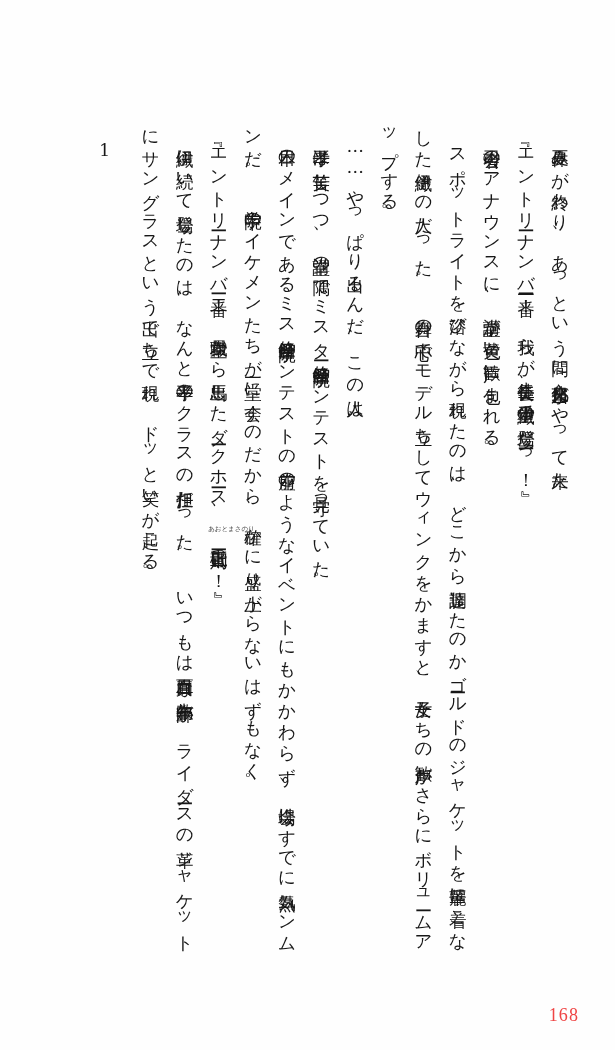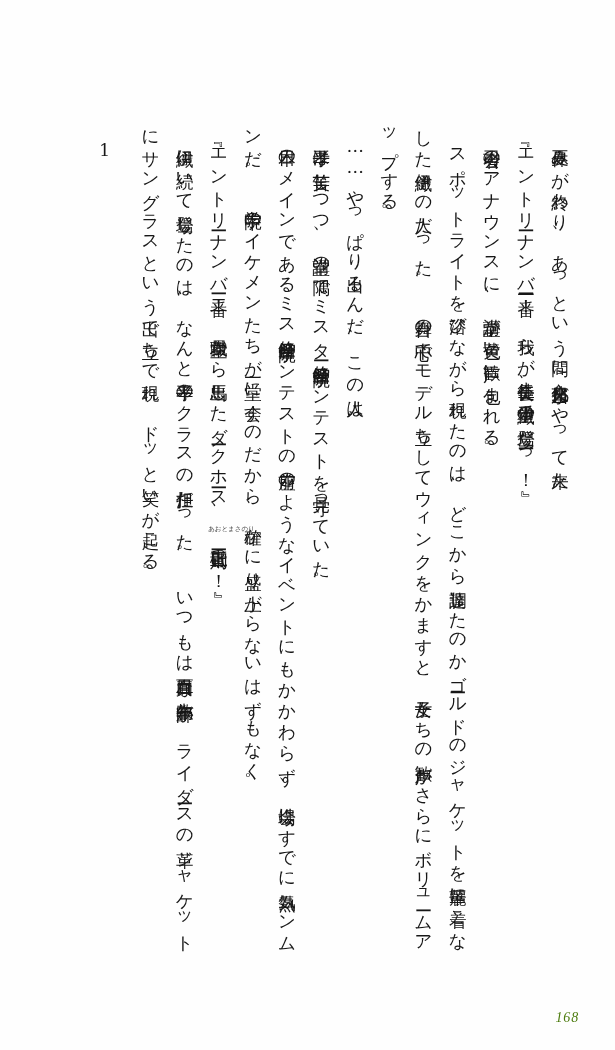--- a/index.html
+++ b/index.html
@@ -73,25 +73,24 @@
     transform: translateY(-50%);
     white-space: nowrap;
     color: #333;
   }
 
   
   .folio {
     position: absolute;
     right: 36px;
     bottom: 24px;
-    font-size: 14px;
+    font-size: 18px;
     font-family: "Liberation Serif", "DejaVu Serif", serif;
     letter-spacing: 0.06em;
-    color: #4d7c0f;
-    font-style: italic;
+    color: #ef4444;
   }
 </style>
 </head>
 <body>
 
 <div class="page">
 
   <div class="chapter-num">1</div>
 
   <div class="vtext">

